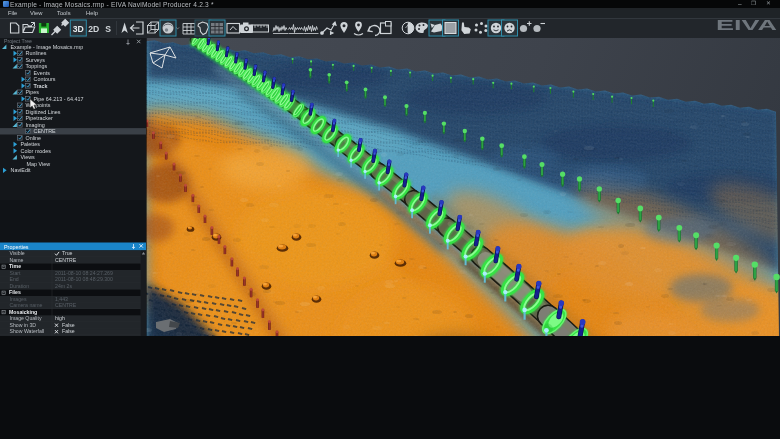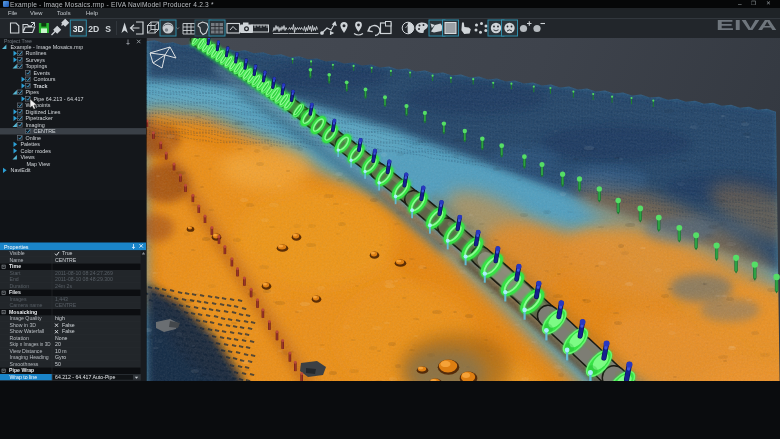--- a/index.html
+++ b/index.html
@@ -1,16 +1,16 @@
 <!DOCTYPE html>
 <html><head><meta charset="utf-8">
 <style>
 html,body{margin:0;padding:0;background:#0a0c0e;}
 *{box-sizing:border-box;font-family:"Liberation Sans",sans-serif;}
-#root{position:relative;width:780px;height:381px;overflow:hidden;background:#14b8a6;}
+#root{position:relative;width:780px;height:336px;overflow:hidden;background:#14b8a6;}
 .tbar{position:absolute;left:0;top:0;width:780px;height:8px;background:#060708;}
 .tbar .ttl{position:absolute;left:10px;top:0.5px;font-size:6.6px;color:#b9bdc1;letter-spacing:0.2px;white-space:nowrap;}
 .appic{position:absolute;left:3px;top:1px;width:5.5px;height:5.5px;background:linear-gradient(135deg,#5aa0e8,#1d55b0);border-radius:1px;}
 .winbtn{position:absolute;top:0;font-size:6.5px;color:#9aa0a5;}
 .menu{position:absolute;left:0;top:8px;width:780px;height:10px;background:#1f2327;}
 .menu span{position:absolute;top:1.6px;font-size:5.8px;color:#c5cacf;}
 .statusbar{position:absolute;left:0;top:427px;width:780px;height:10px;background:#1d2125;border-top:1px solid #383d43;}
 .statusbar .idle{position:absolute;left:758px;top:0.5px;width:17px;height:8px;background:#2a2f35;color:#c9cdd1;font-size:5.2px;text-align:center;line-height:8px;}
 .bottomblack{position:absolute;left:0;top:411.5px;width:780px;height:15.5px;background:#08090b;}
 .botedge{position:absolute;left:0;top:437px;width:780px;height:2px;background:#0e1013;}

